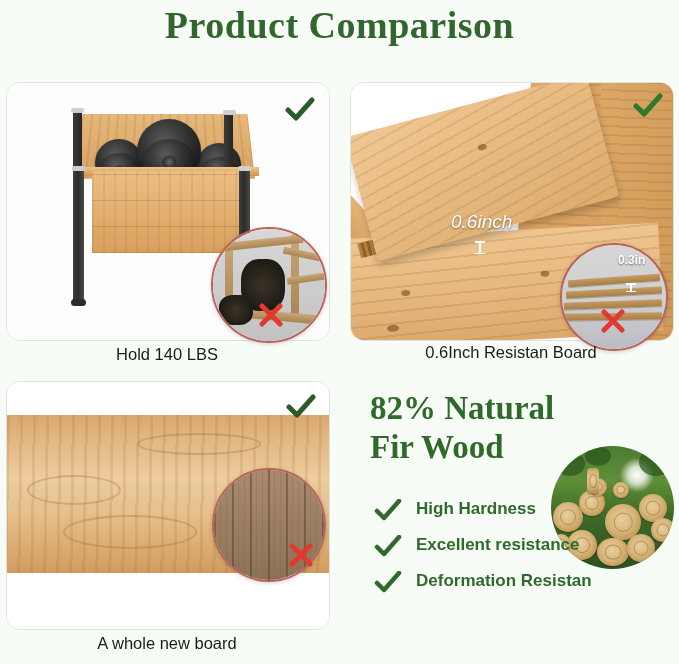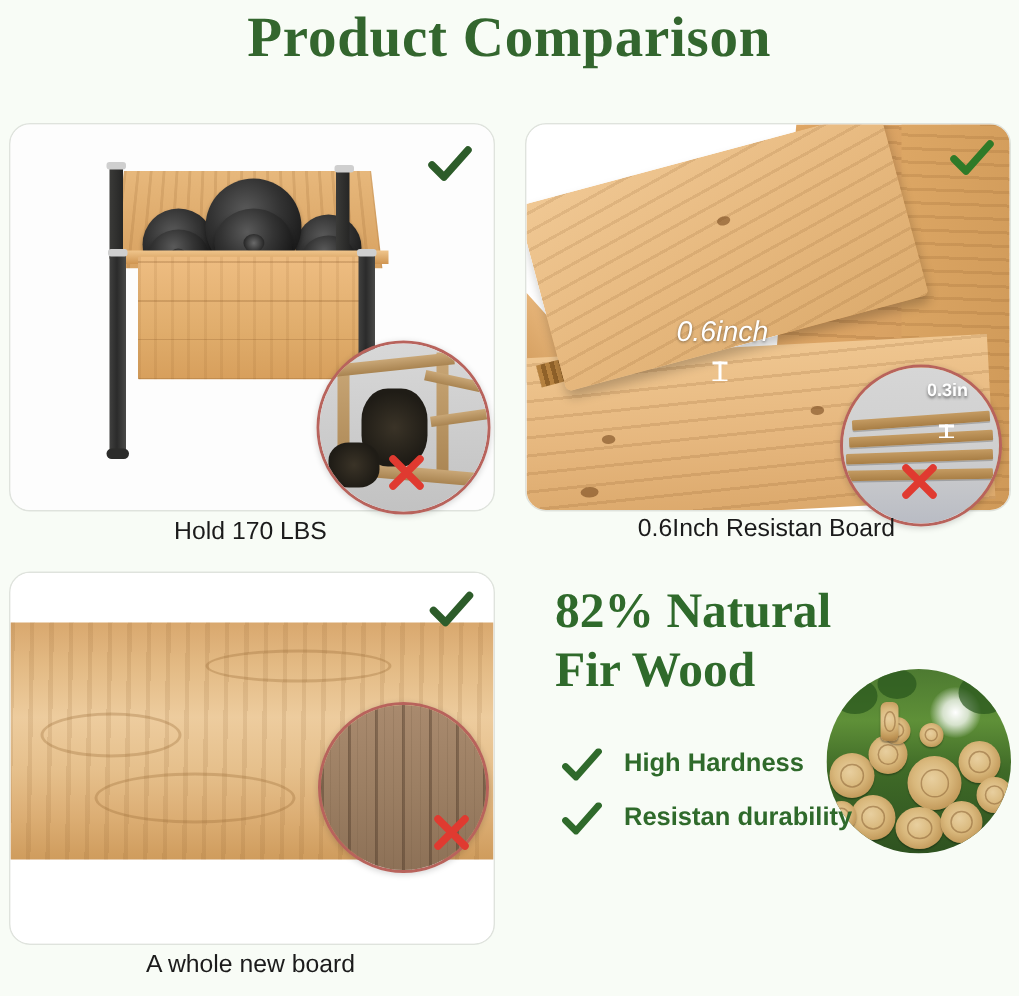--- a/index.html
+++ b/index.html
@@ -293,21 +293,21 @@
     <div class="dirt" style="left:28px;top:30px;width:44px;height:52px;"></div>
     <div class="dirt" style="left:6px;top:66px;width:34px;height:30px;"></div>
   </div>
 
   <div class="cross crs1">
     <svg width="26" height="24" viewBox="0 0 26 24">
       <path d="M4 3 L22 21 M22 3 L4 21" stroke="#e03a30" stroke-width="5" stroke-linecap="round" fill="none"></path>
     </svg>
   </div>
 
-  <div class="caption c1">Hold 170 LBS</div>
+  <div class="caption c1">Hold 140 LBS</div>
 
   <div class="panel p2">
     <div class="scene2">
       <div class="bg-plank"></div>
       <div class="bg-plank2"></div>
       <div class="leg-diag"></div>
       <div class="bottom-board">
         <div class="knot" style="left:60px;top:54px;"></div>
         <div class="knot" style="left:44px;top:88px;width:12px;height:7px;"></div>
         <div class="knot" style="left:200px;top:42px;"></div>
@@ -406,17 +406,25 @@
         </svg>
       </span>
       <span class="feat-txt">High Hardness</span>
     </div>
     <div class="feat-row">
       <span class="feat-chk">
         <svg width="28" height="24" viewBox="0 0 28 24">
           <path d="M3 12 L10 19 L25 2" stroke="#2f6a2b" stroke-width="4.5" fill="none" stroke-linecap="round" stroke-linejoin="round"></path>
         </svg>
       </span>
-      <span class="feat-txt">Resistan durability</span>
+      <span class="feat-txt">Excellent resistance</span>
+    </div>
+    <div class="feat-row">
+      <span class="feat-chk">
+        <svg width="28" height="24" viewBox="0 0 28 24">
+          <path d="M3 12 L10 19 L25 2" stroke="#2f6a2b" stroke-width="4.5" fill="none" stroke-linecap="round" stroke-linejoin="round"></path>
+        </svg>
+      </span>
+      <span class="feat-txt">Deformation Resistan</span>
     </div>
   </div>
 
 </div>
 
 </body></html>

